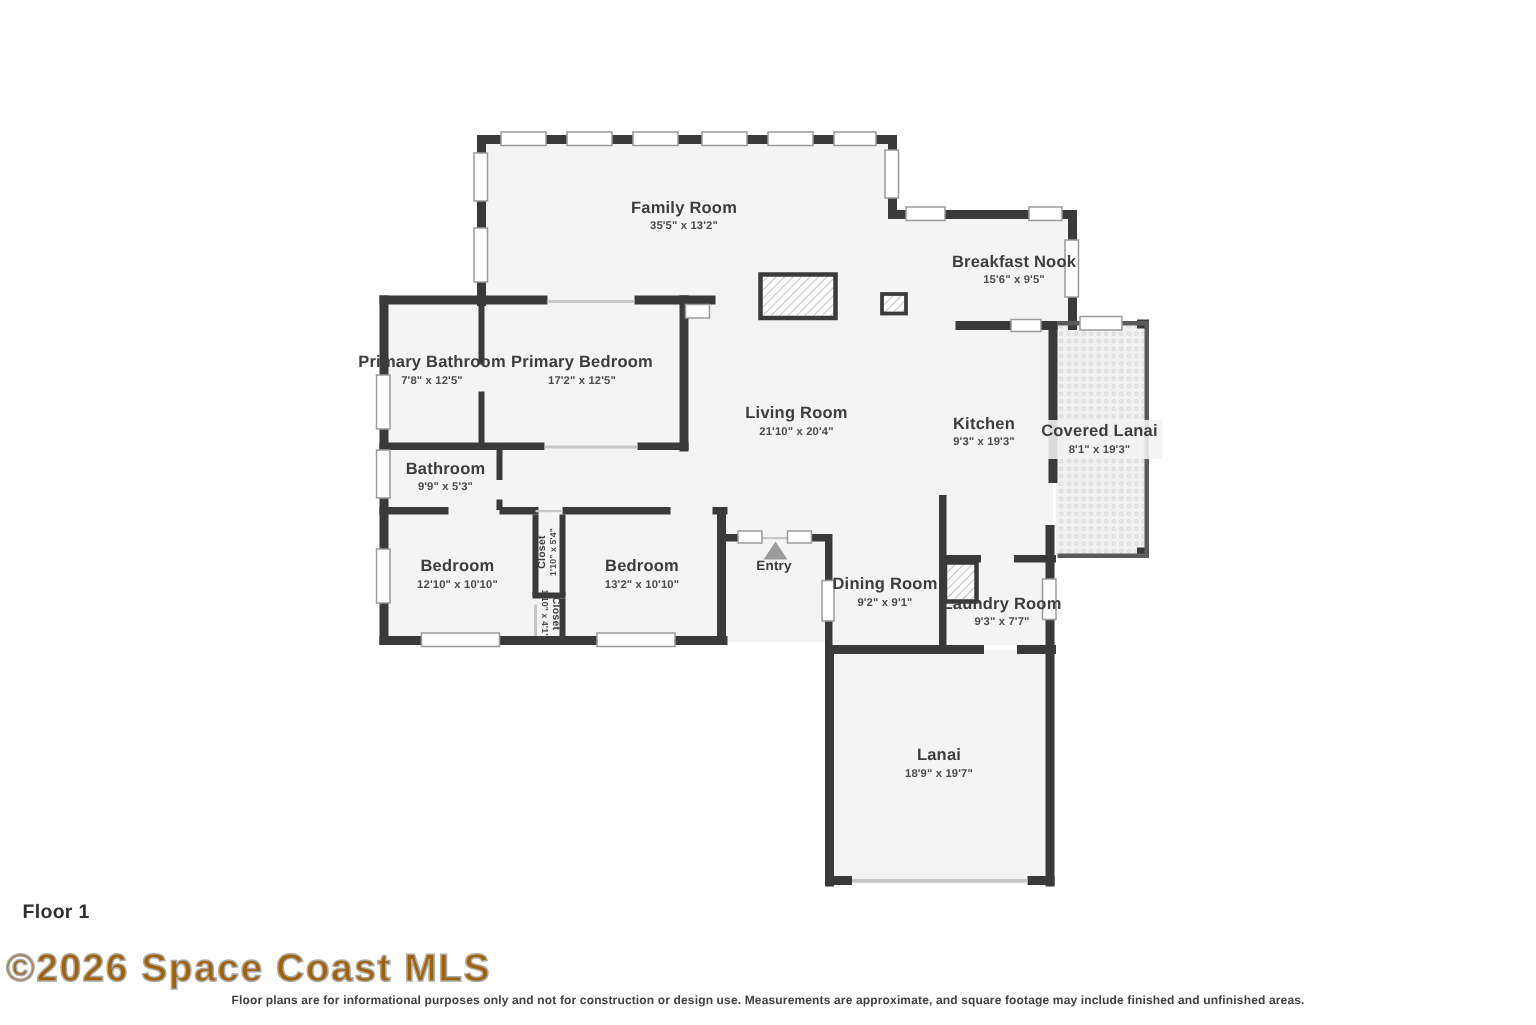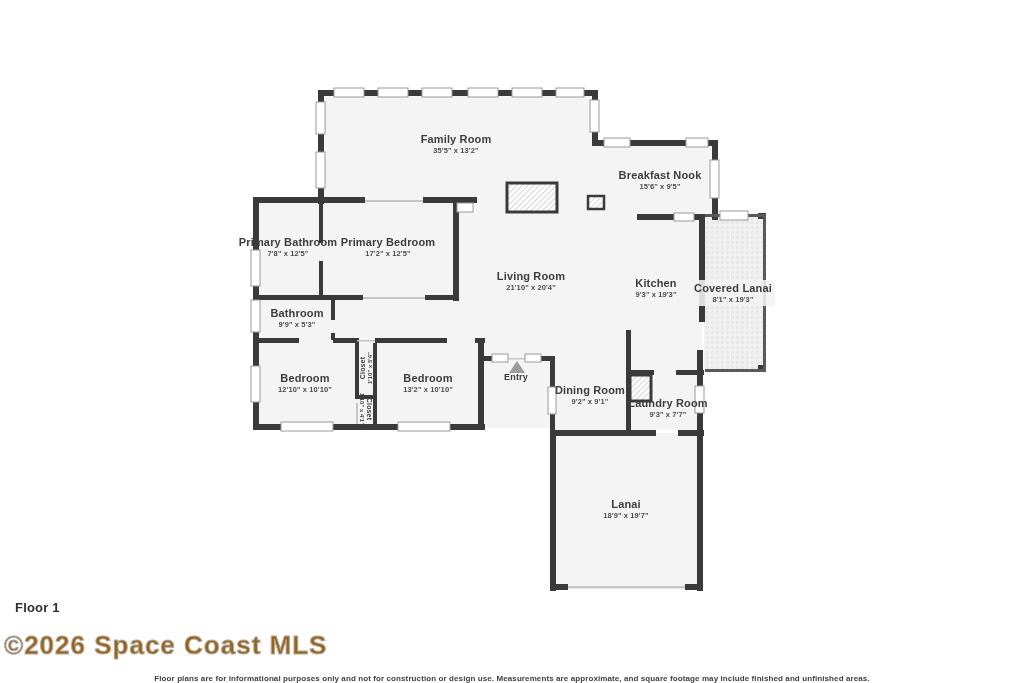--- a/index.html
+++ b/index.html
@@ -18,21 +18,21 @@
   .lanai-bg{background:rgba(243,243,243,.88);padding:1px 3px;border-radius:2px;}
   .entry-label .room-name{font-size:9px;}
   .entry-arrow{position:absolute;left:509px;top:361px;width:0;height:0;
                border-left:8px solid transparent;border-right:8px solid transparent;
                border-bottom:12px solid #9c9c9c;}
   .floor-title{position:absolute;left:15px;top:600px;font-size:13px;font-weight:700;
                color:#2f2f2f;letter-spacing:.2px;}
   .watermark{position:absolute;left:4px;top:630px;font-size:26px;font-weight:700;
              color:#a16207;-webkit-text-stroke:1px #ababab;letter-spacing:1px;}
   .disclaimer{position:absolute;left:0;top:662px;width:1024px;text-align:center;
-              font-size:8px;font-weight:700;color:#3f3f3f;letter-spacing:.1px;margin-top:12px;}
+              font-size:8px;font-weight:700;color:#3f3f3f;letter-spacing:.1px;}
 </style>
 </head>
 <body>
 
 <div class="page">
 
   <svg class="plan-svg" width="1024" height="683" viewBox="0 0 1024 683">
     <defs>
       <pattern id="hatch" width="4" height="4" patternUnits="userSpaceOnUse" patternTransform="rotate(45)">
         <rect width="4" height="4" fill="#ffffff"></rect>
@@ -147,21 +147,21 @@
 
     <rect x="507" y="183" width="50" height="29" fill="url(#hatch)" stroke="#3a3a3a" stroke-width="3"></rect>
     <rect x="588" y="196" width="16" height="13" fill="url(#hatch)" stroke="#3a3a3a" stroke-width="2.5"></rect>
     <rect x="630" y="375" width="21" height="26" fill="url(#hatch)" stroke="#3a3a3a" stroke-width="3"></rect>
   </svg>
 
   <div class="room-label" style="left:456px;top:144px">
     <div class="room-name">Family Room</div>
     <div class="room-dims">35'5" x 13'2"</div>
   </div>
-  <div class="room-label" style="left:660px;top:180px">
+  <div class="room-label" style="left:676px;top:180px">
     <div class="room-name">Breakfast Nook</div>
     <div class="room-dims">15'6" x 9'5"</div>
   </div>
   <div class="room-label" style="left:288px;top:247px">
     <div class="room-name">Primary Bathroom</div>
     <div class="room-dims">7'8" x 12'5"</div>
   </div>
   <div class="room-label" style="left:388px;top:247px">
     <div class="room-name">Primary Bedroom</div>
     <div class="room-dims">17'2" x 12'5"</div>

